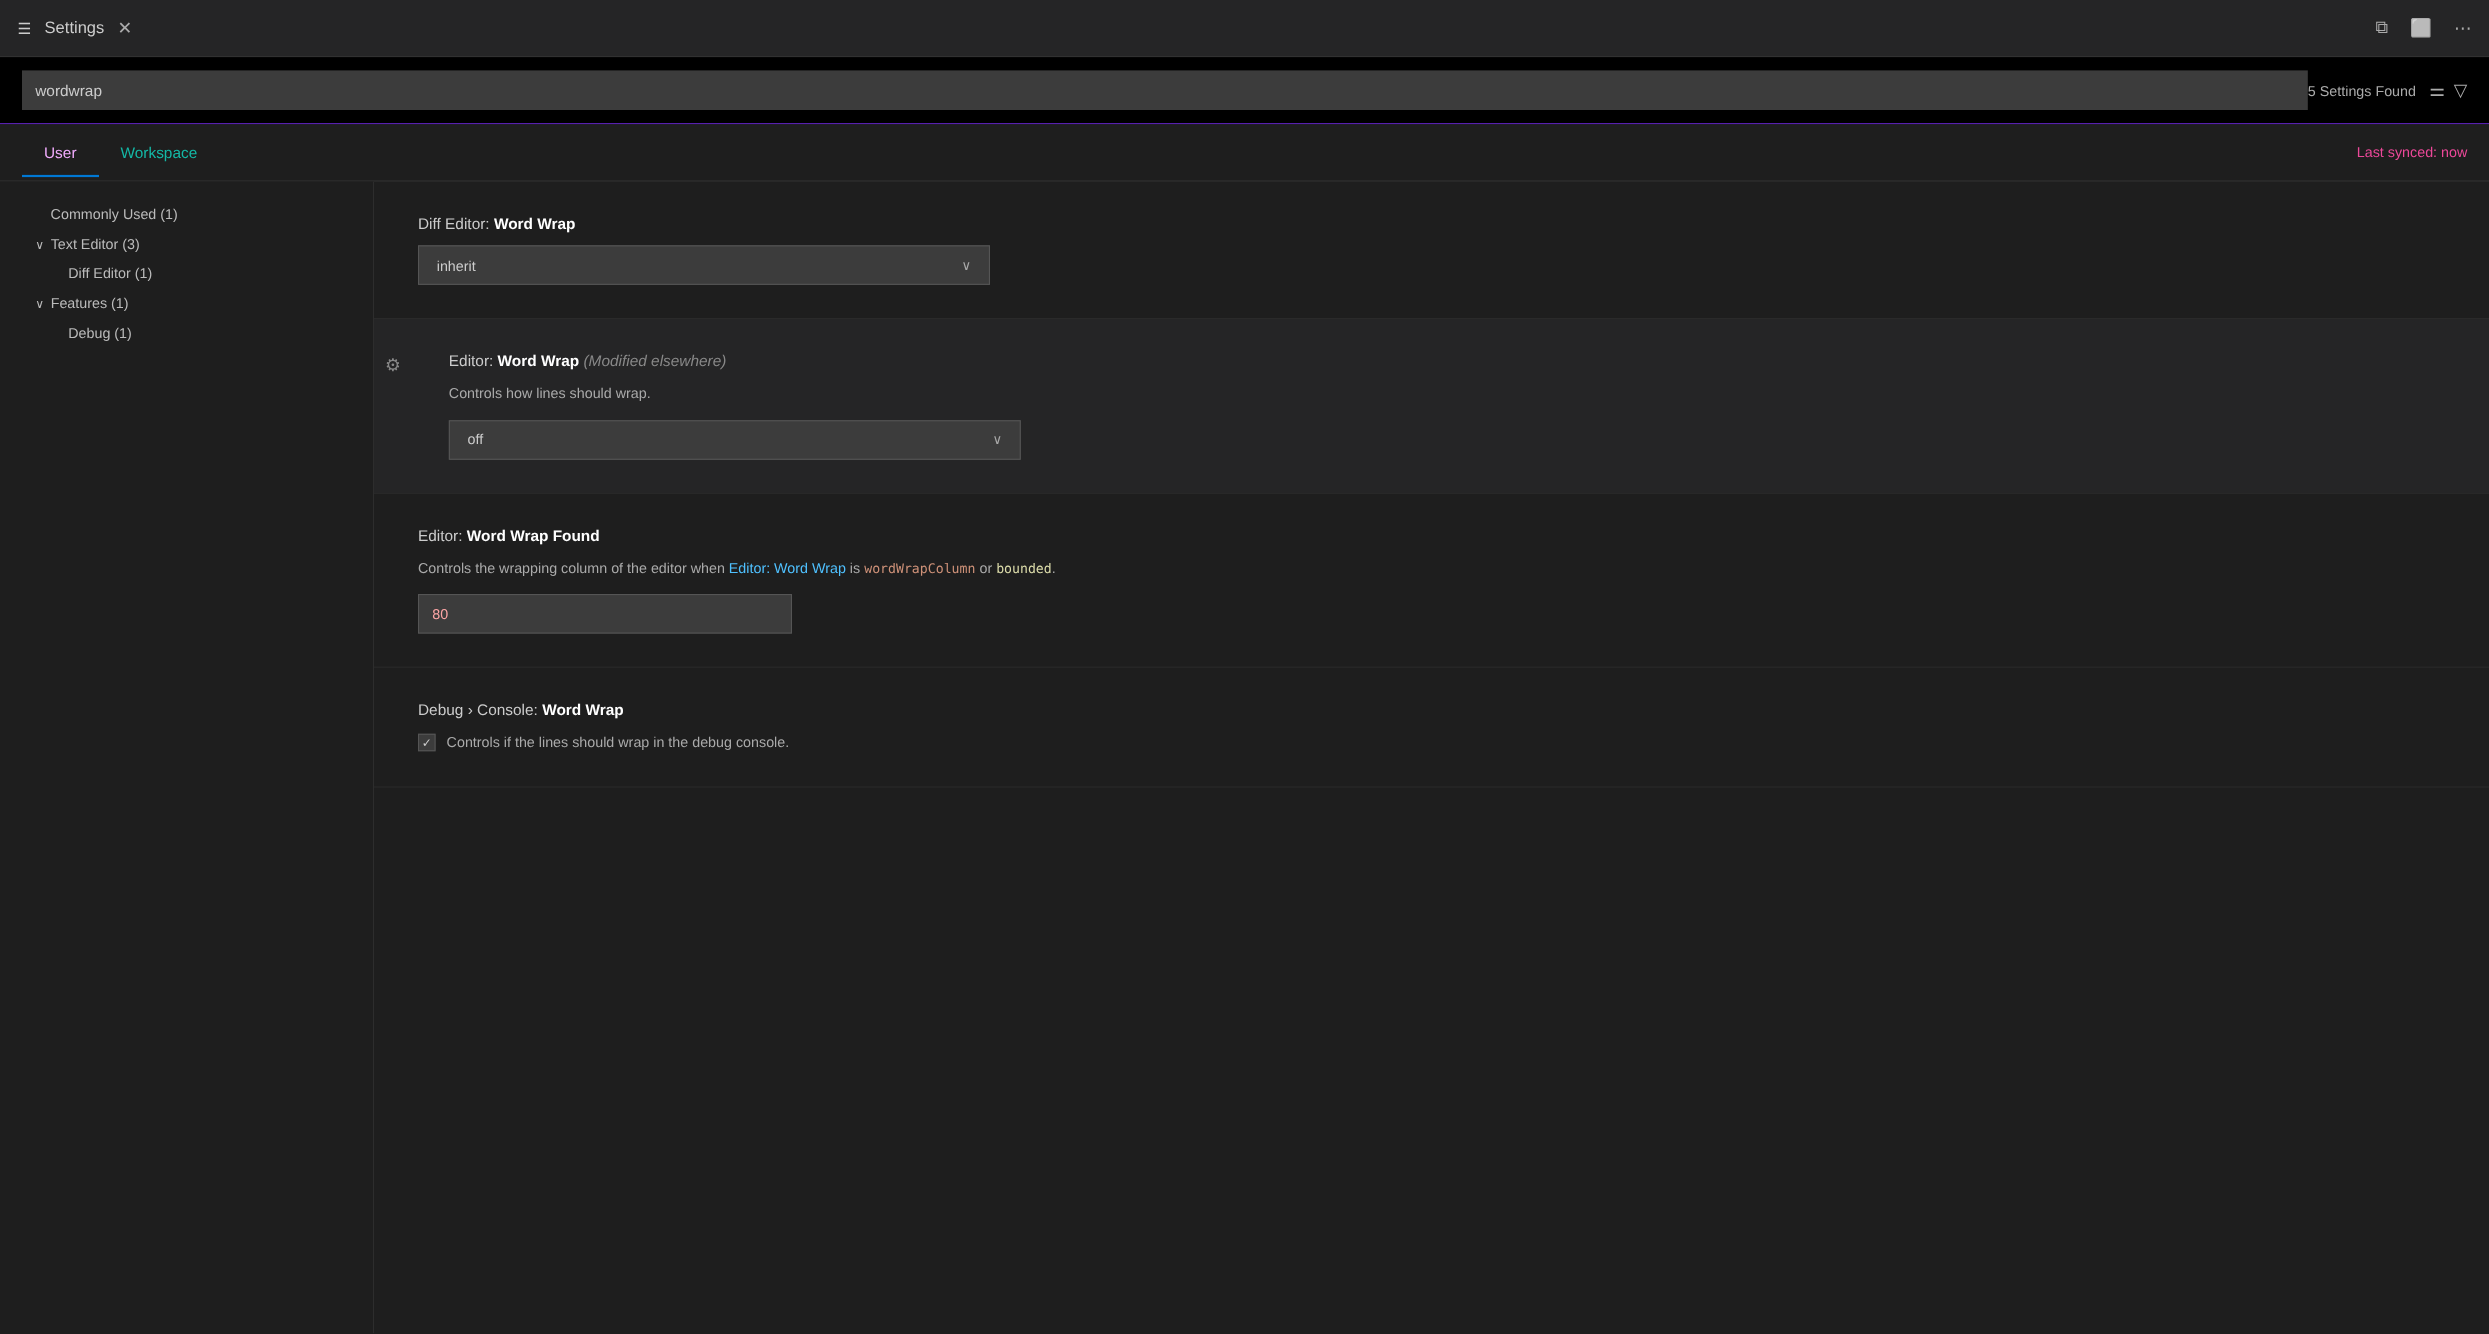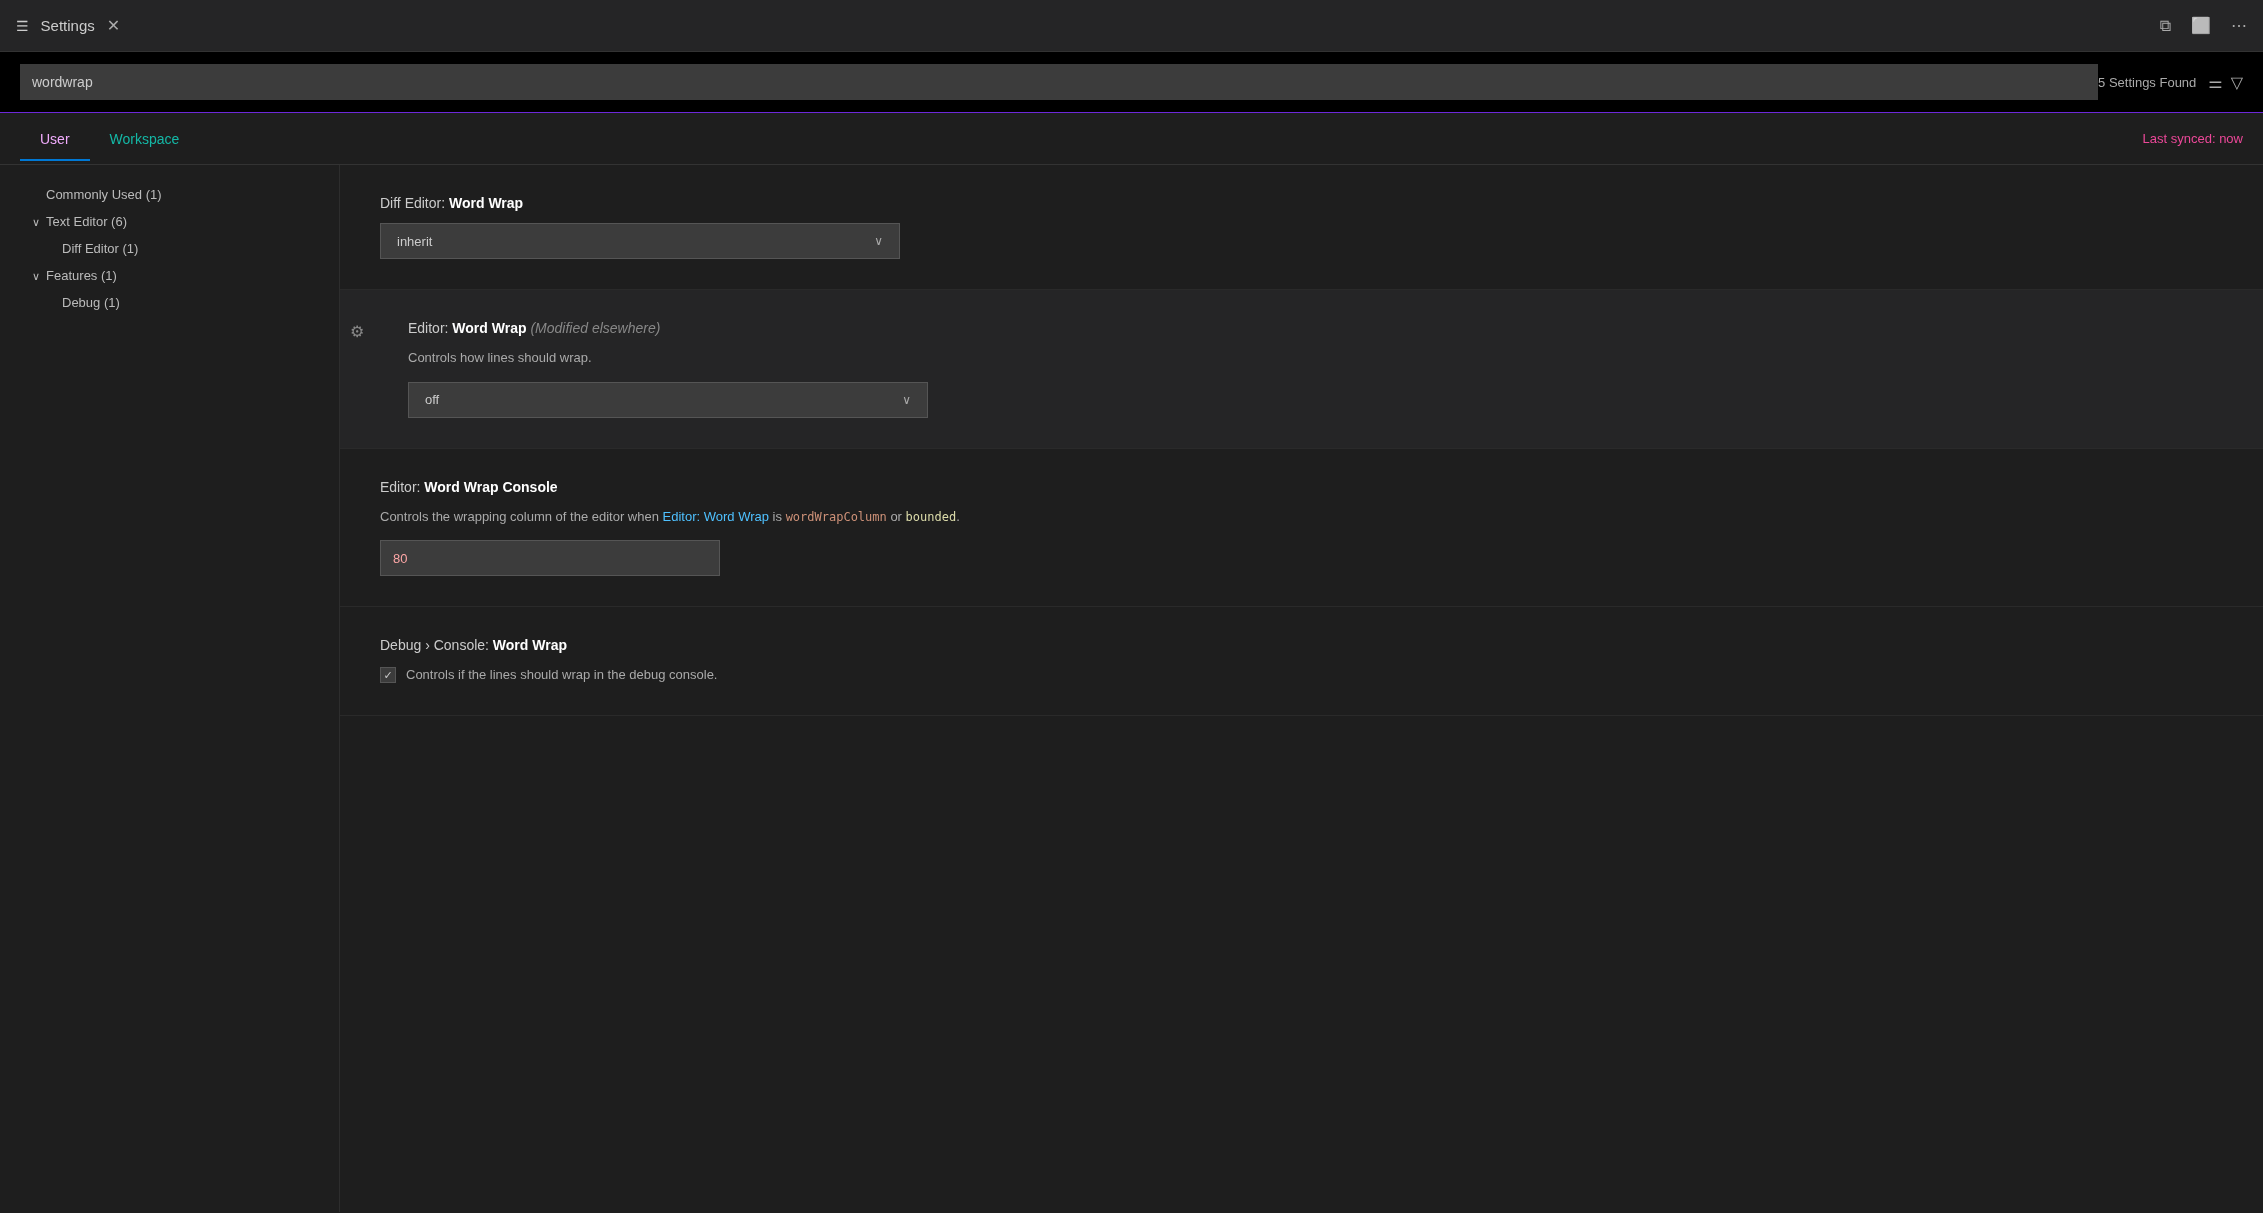--- a/index.html
+++ b/index.html
@@ -302,21 +302,21 @@
   <span class="last-synced">Last synced: now</span>
 </div>
 
 <div class="main-layout">
 
   <div class="sidebar">
     <div class="sidebar-item">
       <span>Commonly Used (1)</span>
     </div>
     <div class="sidebar-item has-chevron">
-      <span class="chevron">∨</span><span>Text Editor (6)</span>
+      <span class="chevron">∨</span><span>Text Editor (3)</span>
     </div>
     <div class="sidebar-item indented">
       <span>Diff Editor (1)</span>
     </div>
     <div class="sidebar-item has-chevron">
       <span class="chevron">∨</span><span>Features (1)</span>
     </div>
     <div class="sidebar-item indented">
       <span>Debug (1)</span>
     </div>
@@ -343,21 +343,21 @@
       <div style="padding-left: 28px;">
         <div class="dropdown">
           <span>off</span>
           <span class="arrow">∨</span>
         </div>
       </div>
     </div>
 
     <div class="setting-section">
       <div class="setting-title">
-        <span>Editor: </span><strong>Word Wrap Console</strong>
+        <span>Editor: </span><strong>Word Wrap Found</strong>
       </div>
       <div class="setting-description">
         <span>Controls the wrapping column of the editor when </span><a href="#">Editor: Word Wrap</a><span> is </span><span class="code">wordWrapColumn</span><span> or </span><span class="code" style="color:#dcdcaa;">bounded</span><span>.</span>
       </div>
       <input class="text-input" type="text" value="80" style="">
     </div>
 
     <div class="setting-section">
       <div class="setting-title">
         <span>Debug › Console: </span><strong>Word Wrap</strong>

